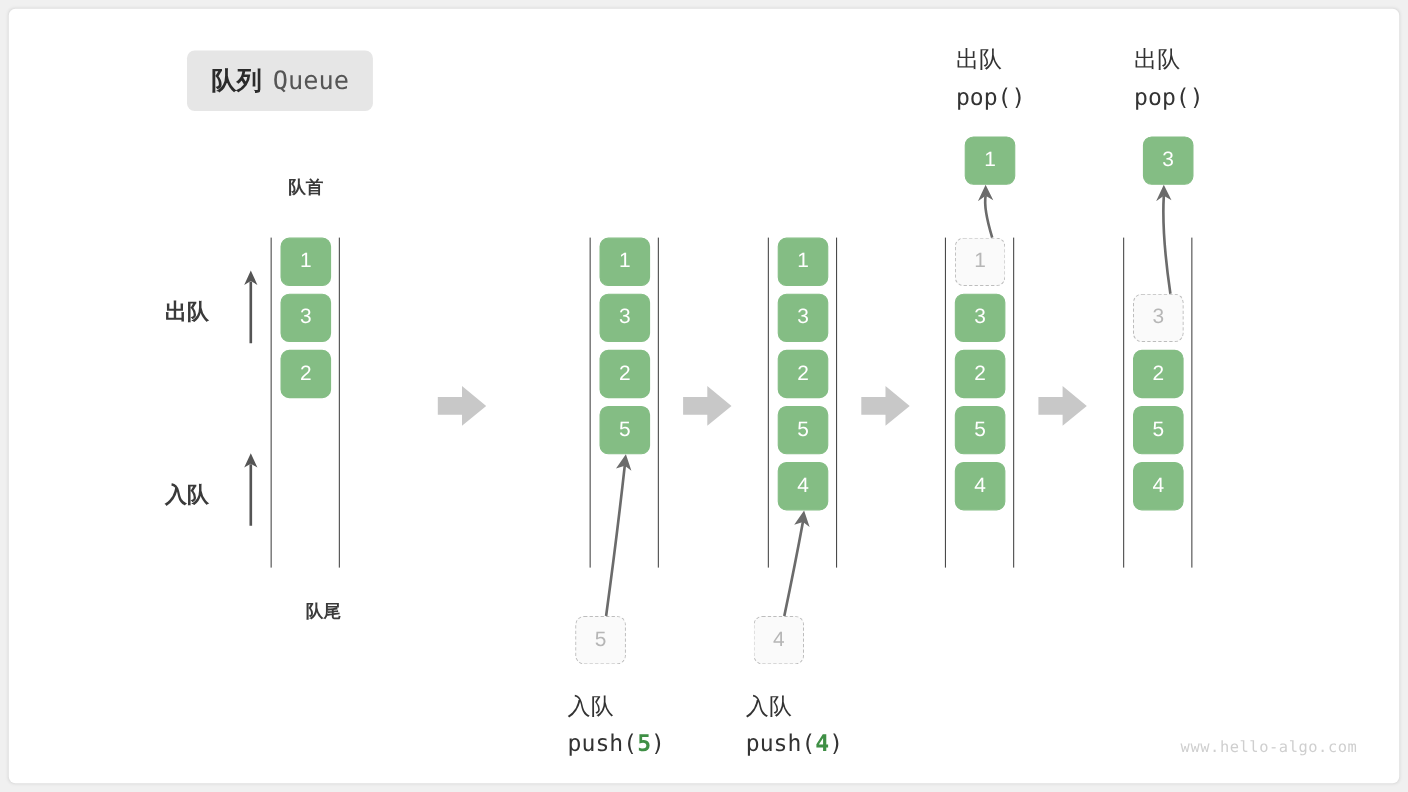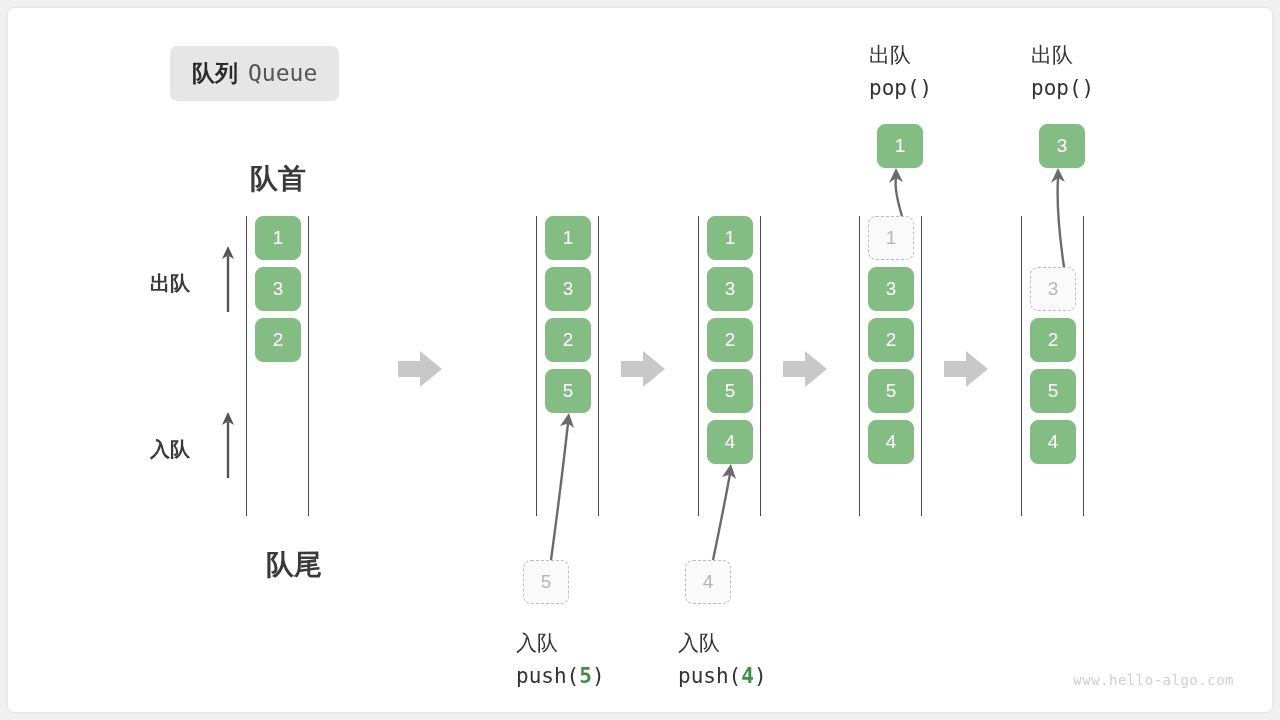--- a/index.html
+++ b/index.html
@@ -75,21 +75,21 @@
   }
   .cell.incoming {
     left: 0;
     background: #fafafa;
     color: #b6b6b6;
     border: 1.6px dashed #bdbdbd;
   }
 
   
   .head-tail-label {
-    font-size: 28px; font-weight: bold; color: #3a3a3a;
+    font-size: 16px; font-weight: bold; color: #3a3a3a;
     text-align: center; white-space: nowrap;
   }
   .side-label {
     font-size: 20px; font-weight: bold; color: #3a3a3a;
     white-space: nowrap;
   }
   .op-label {
     font-size: 21px; color: #333333;
     line-height: 1.6; white-space: nowrap;
   }

